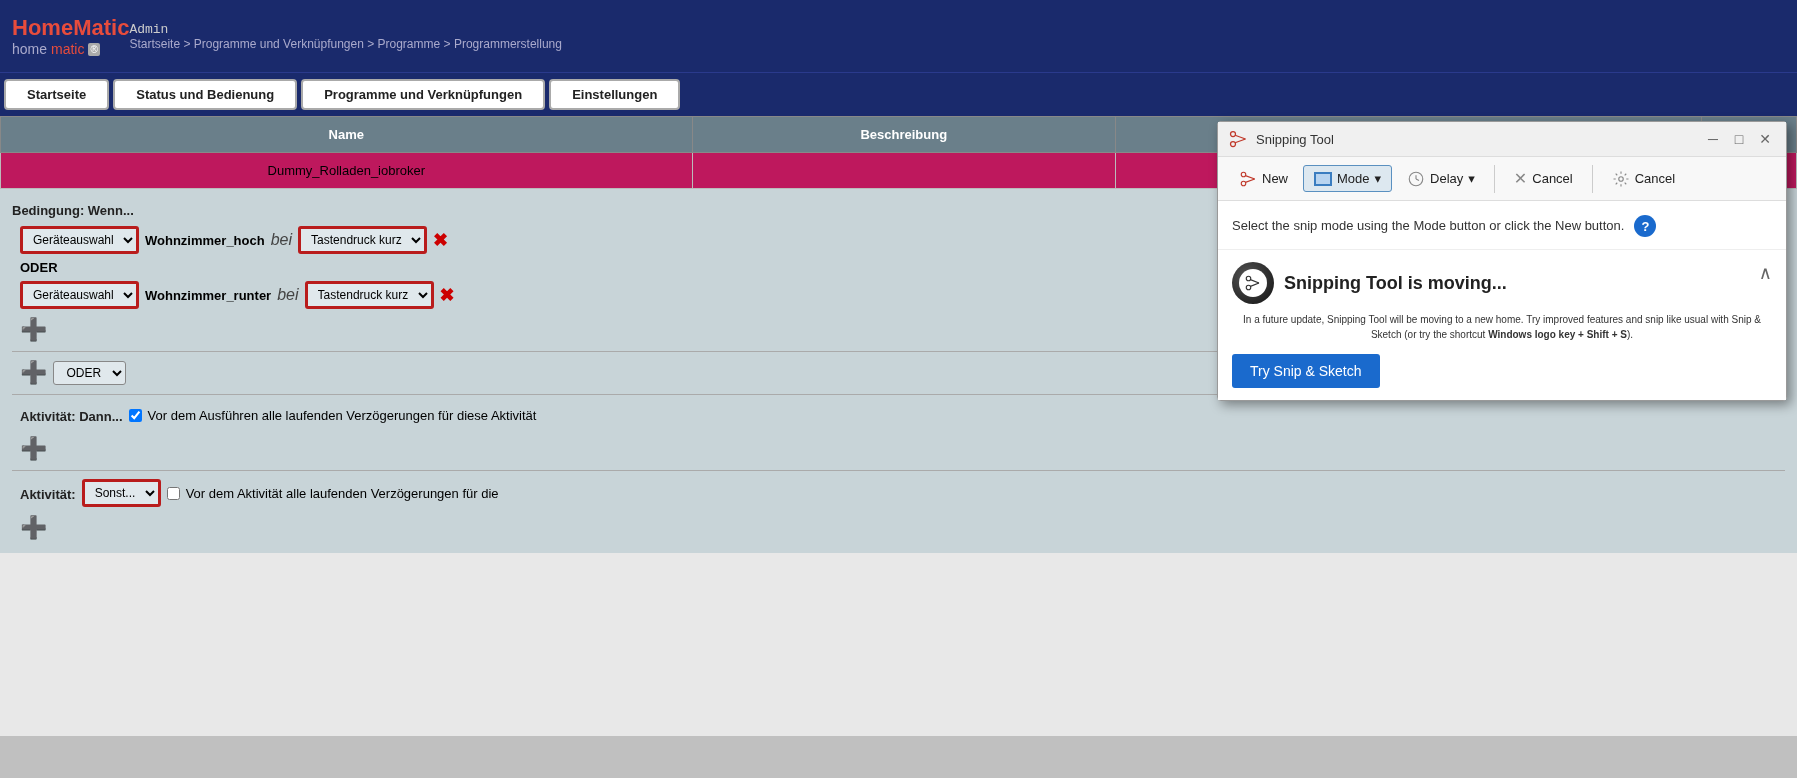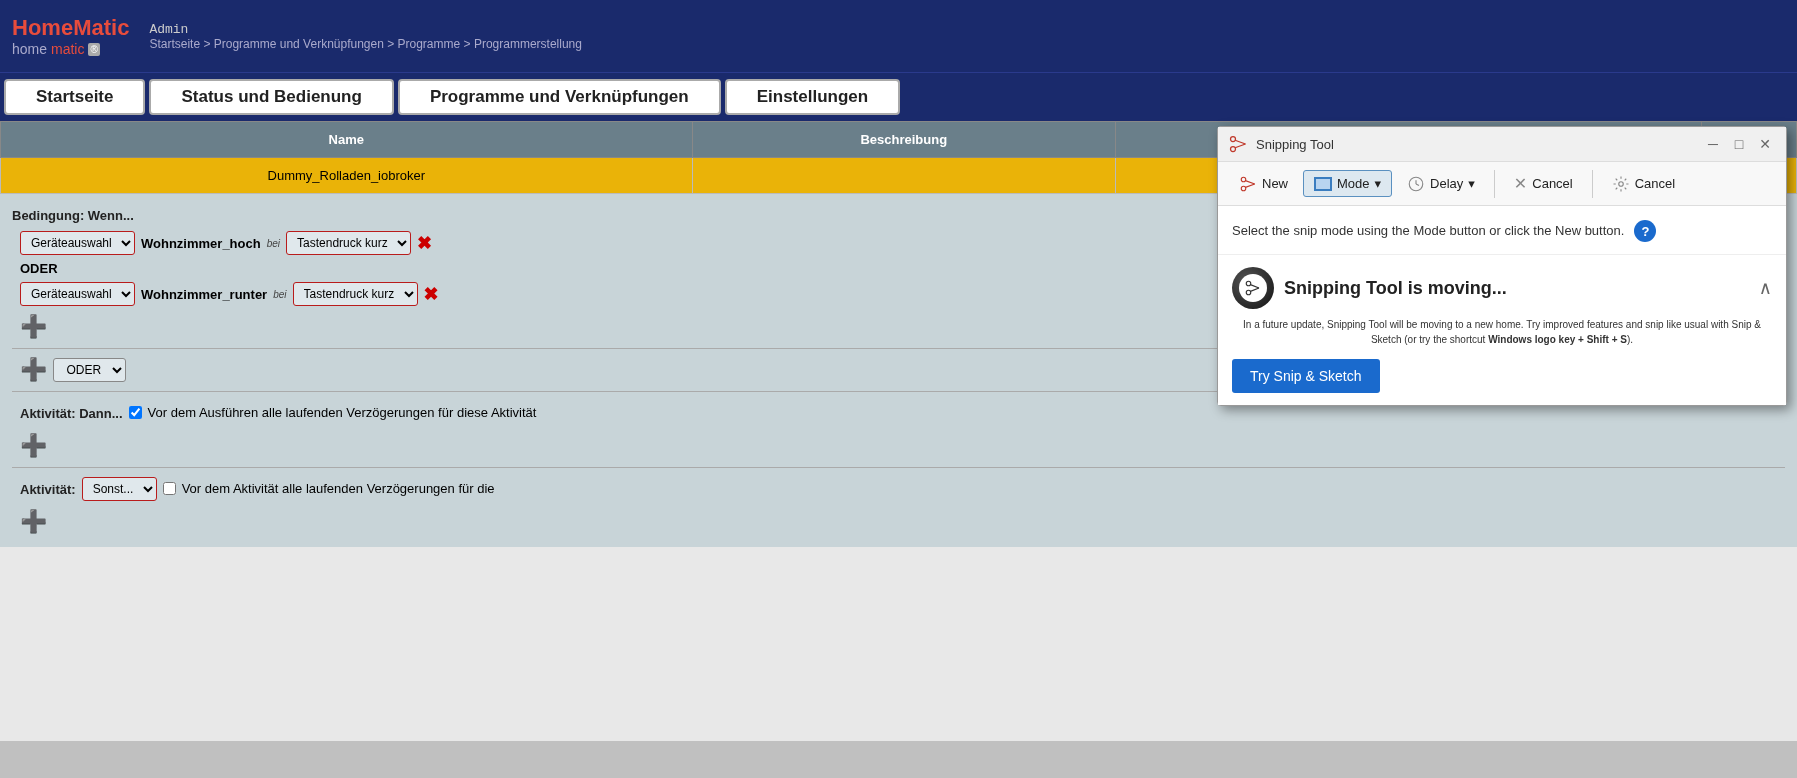--- a/index.html
+++ b/index.html
@@ -5,21 +5,20 @@
     * { box-sizing: border-box; margin: 0; padding: 0; }
     body { font-family: Arial, sans-serif; font-size: 13px; background: #c0c0c0; overflow: hidden; }
 
     
     .header {
       background: #1a2a6c;
       color: white;
       display: flex;
       align-items: center;
       padding: 8px 12px;
-      gap: 20px;
       height: 72px;
     }
     .logo-area { display: flex; flex-direction: column; }
     .logo-home { font-size: 22px; font-weight: bold; }
     .logo-home span { color: #e74c3c; }
     .logo-sub { font-size: 14px; color: #aac; display: flex; align-items: center; gap: 4px; }
     .logo-sub .tm { font-size: 10px; background: #aaa; color: white; border-radius: 2px; padding: 1px 2px; }
     .header-info { display: flex; flex-direction: column; }
     .header-admin { font-size: 13px; color: #ccc; font-family: Liberation Mono, monospace; }
     .breadcrumb { font-size: 12px; color: #aac; }
@@ -29,22 +28,22 @@
       background: #1a2a6c;
       padding: 6px 4px;
       display: flex;
       gap: 4px;
       border-top: 1px solid #2a3a8c;
     }
     .nav-btn {
       background: white;
       border: 2px solid #aaa;
       border-radius: 4px;
-      padding: 6px 30px;
-      font-size: 17px;
+      padding: 6px 21px;
+      font-size: 13px;
       font-weight: bold;
       cursor: pointer;
       color: #222;
     }
 
     
     .content {
       background: #e8e8e8;
       position: relative;
       min-height: 620px;
@@ -62,21 +61,21 @@
     }
     .main-table thead th {
       padding: 10px 12px;
       text-align: center;
       border: 1px solid #888;
       font-size: 13px;
     }
     .main-table tbody tr td {
       padding: 10px 12px;
       border: 1px solid #bbb;
-      background: #eab308;
+      background: #be185d;
       text-align: center;
     }
 
     
     .detail-area {
       background: #c8d4d8;
       padding: 8px 12px;
     }
     .section-label {
       font-weight: bold;
@@ -90,33 +89,33 @@
       gap: 6px;
       padding: 4px 8px;
     }
     .oder-label {
       font-weight: bold;
       padding: 2px 8px;
       font-size: 13px;
     }
     .select-box {
       background: #e0e8ec;
-      border: 1px solid #b91c1c;
+      border: 3px solid #b91c1c;
       border-radius: 3px;
       padding: 3px 6px;
       font-size: 12px;
       cursor: pointer;
     }
     .device-name {
       font-weight: bold;
       font-size: 13px;
     }
     .bei-text {
       font-style: italic;
-      font-size: 10px;
+      font-size: 16px;
       color: #444;
     }
     .remove-btn {
       color: #c00;
       font-size: 18px;
       cursor: pointer;
       font-weight: bold;
       border: none;
       background: none;
     }
@@ -255,21 +254,21 @@
     }
 
     
     .snipping-moving {
       padding: 12px 14px;
       background: white;
       border-top: 1px solid #eee;
     }
     .moving-header {
       display: flex;
-      align-items: center;
+      align-items: flex-start;
       justify-content: space-between;
       margin-bottom: 8px;
     }
     .moving-title-row {
       display: flex;
       align-items: center;
       gap: 10px;
     }
     .moving-logo {
       width: 42px;

